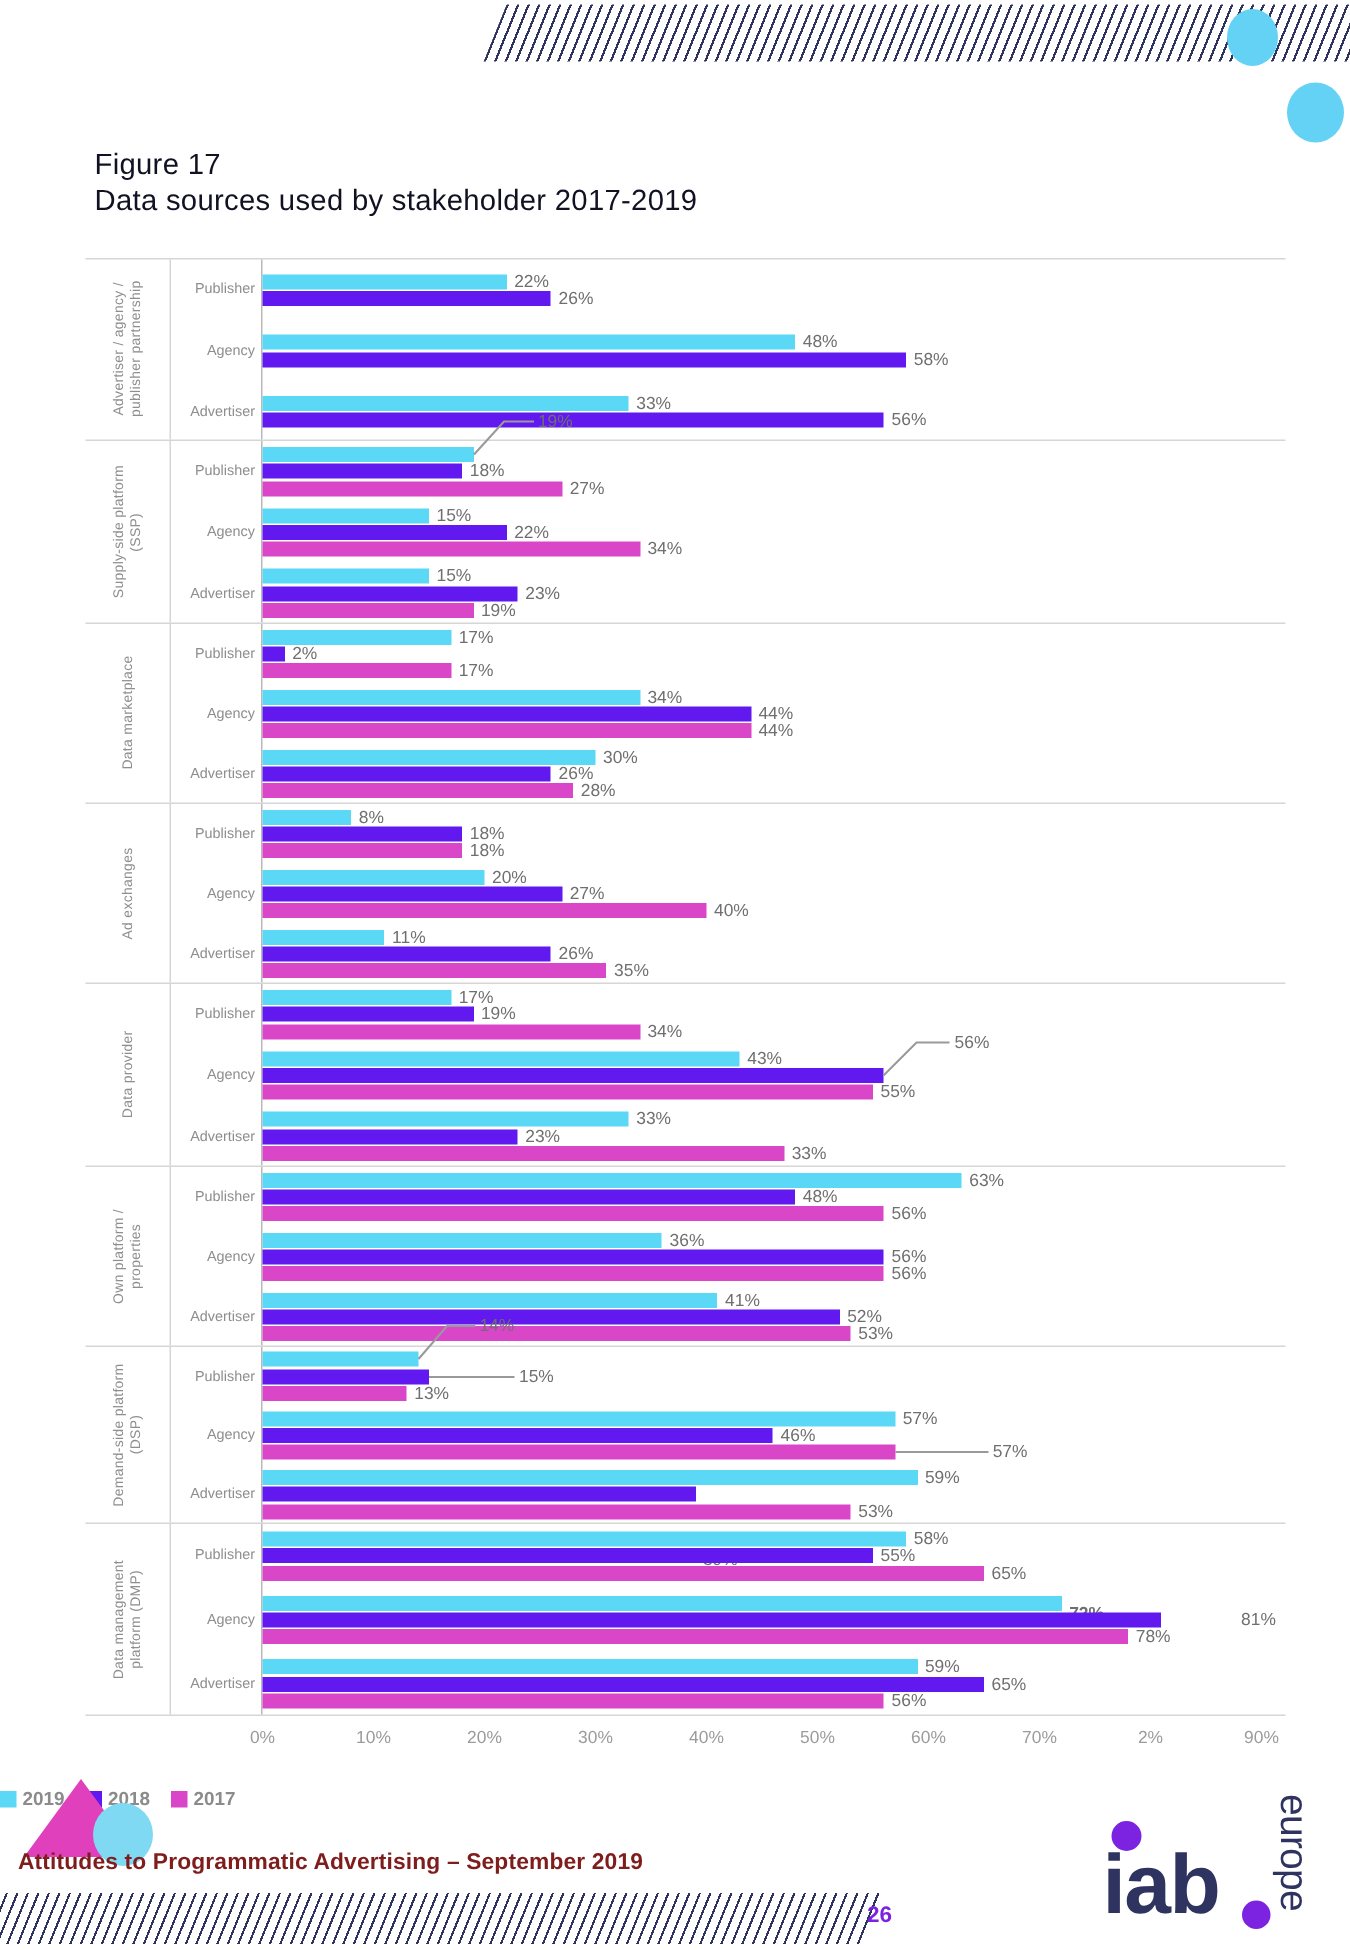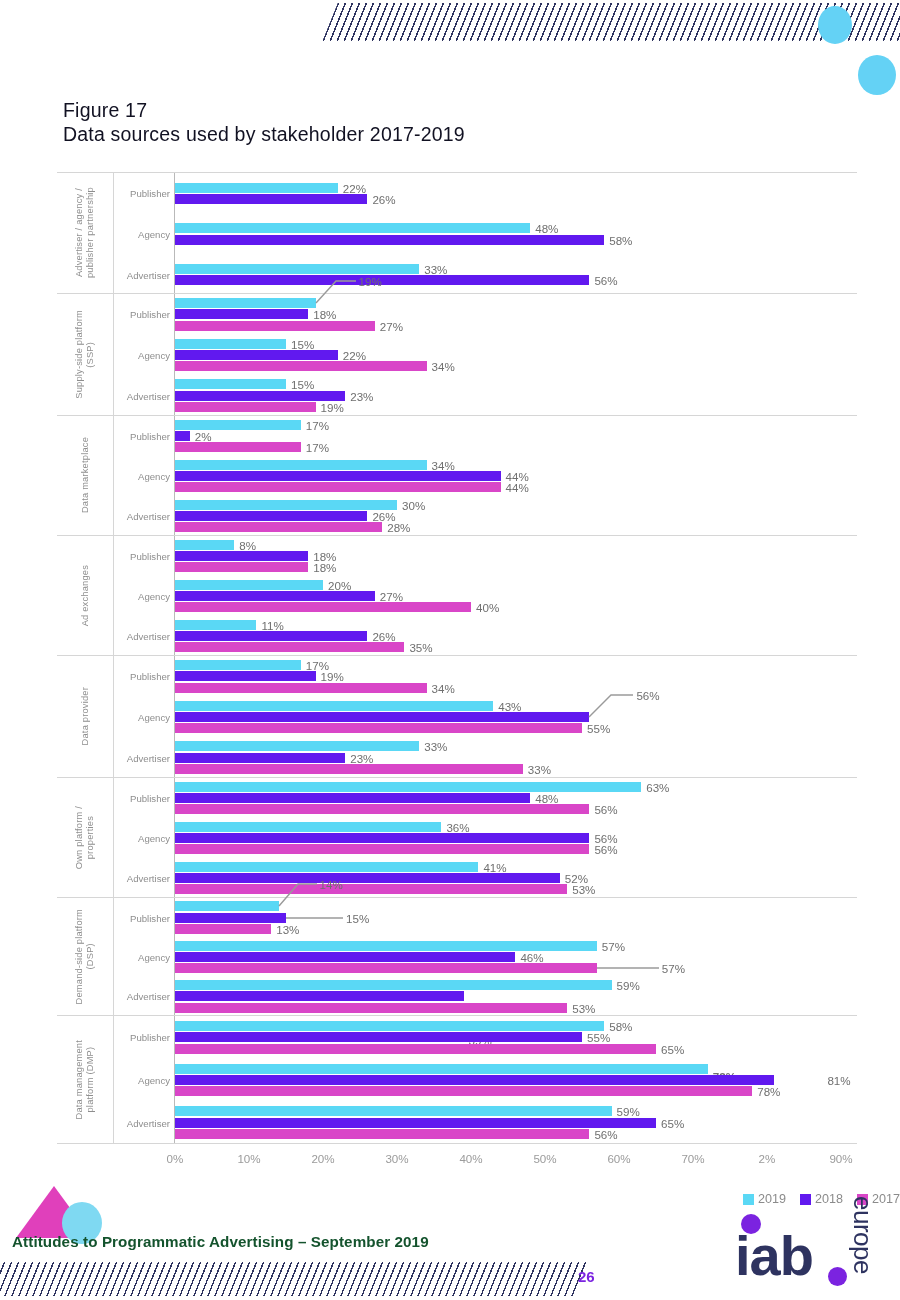--- a/index.html
+++ b/index.html
@@ -69,36 +69,36 @@
   
   #axis{position:absolute;left:175px;top:1152px;width:700px;height:20px;}
   .tick{
     position:absolute;font-size:11.6px;color:#9b9b9b;
     transform:translateX(-50%);white-space:nowrap;
   }
 
   
   #legend{
     position:absolute;left:0;top:1192px;width:900px;
-    display:flex;justify-content:flex-end;align-items:center;gap:14px;
+    display:flex;justify-content:flex-start;align-items:center;gap:14px;font-weight:bold;
   }
   .lg-item{display:flex;align-items:center;gap:4px;}
   .lg-sw{width:11px;height:11px;display:block;}
   .lg-tx{font-size:12.6px;color:#8b8b8b;}
 
   
   #foot-tri{
     position:absolute;left:16px;top:1186px;width:0;height:0;
     border-left:38px solid transparent;border-right:38px solid transparent;
     border-bottom:52px solid #e040bb;
   }
   #foot-circ{position:absolute;left:62px;top:1202px;width:40px;height:42px;border-radius:50%;background:#7fd9f2;}
   #foot-title{
     position:absolute;left:12px;top:1233px;font-size:15.2px;font-weight:bold;
-    color:#14532d;letter-spacing:.1px;
+    color:#7f1d1d;letter-spacing:.1px;
   }
   #foot-hatch{
     position:absolute;left:-10px;top:1262px;width:590px;height:34px;
     transform:skewX(-22deg);
     background:repeating-linear-gradient(90deg,#2e3360 0 1.5px,#ffffff 1.5px 7px);
   }
   #page-num{position:absolute;left:578px;top:1268px;font-size:15px;font-weight:bold;color:#7b23e0;}
 
   
   #logo{position:absolute;left:735px;top:1195px;width:145px;height:95px;}

